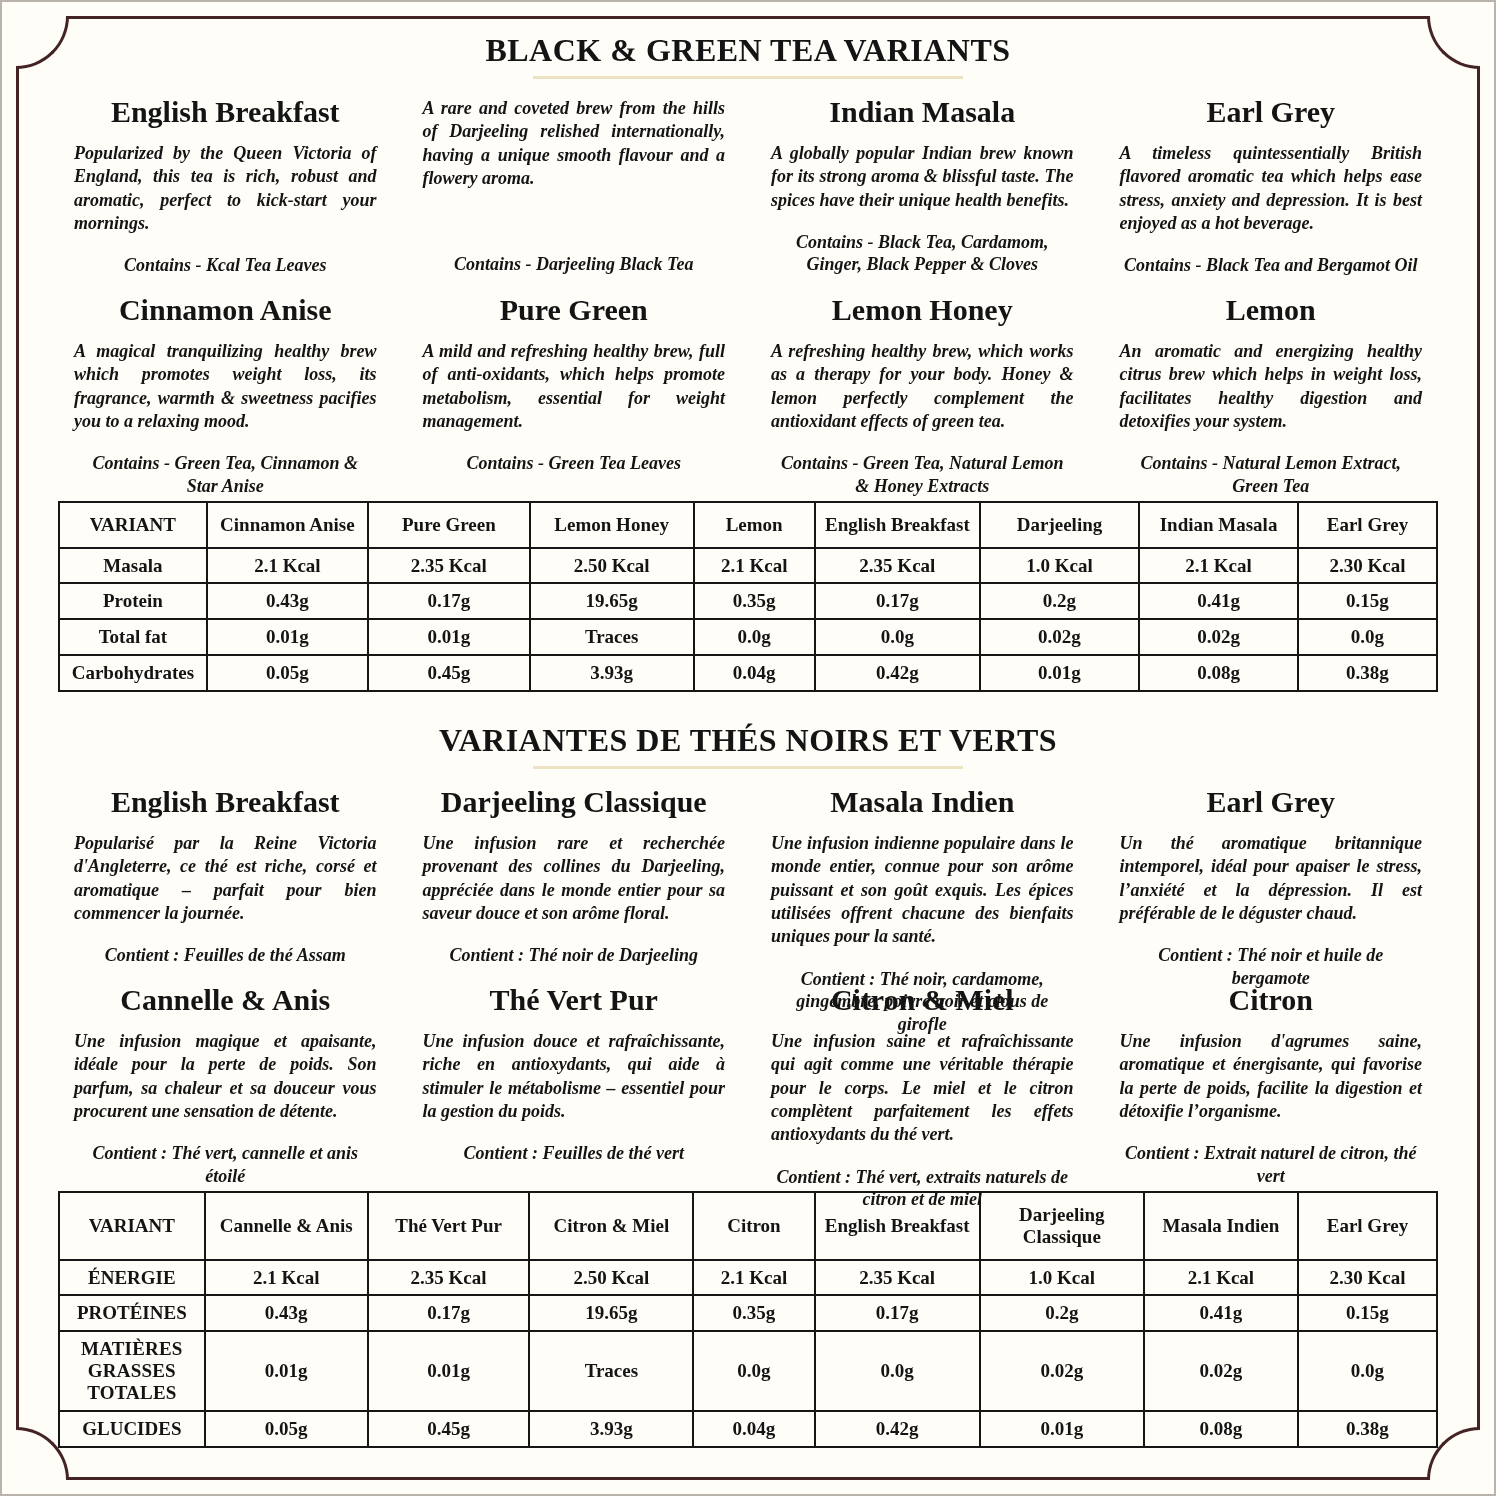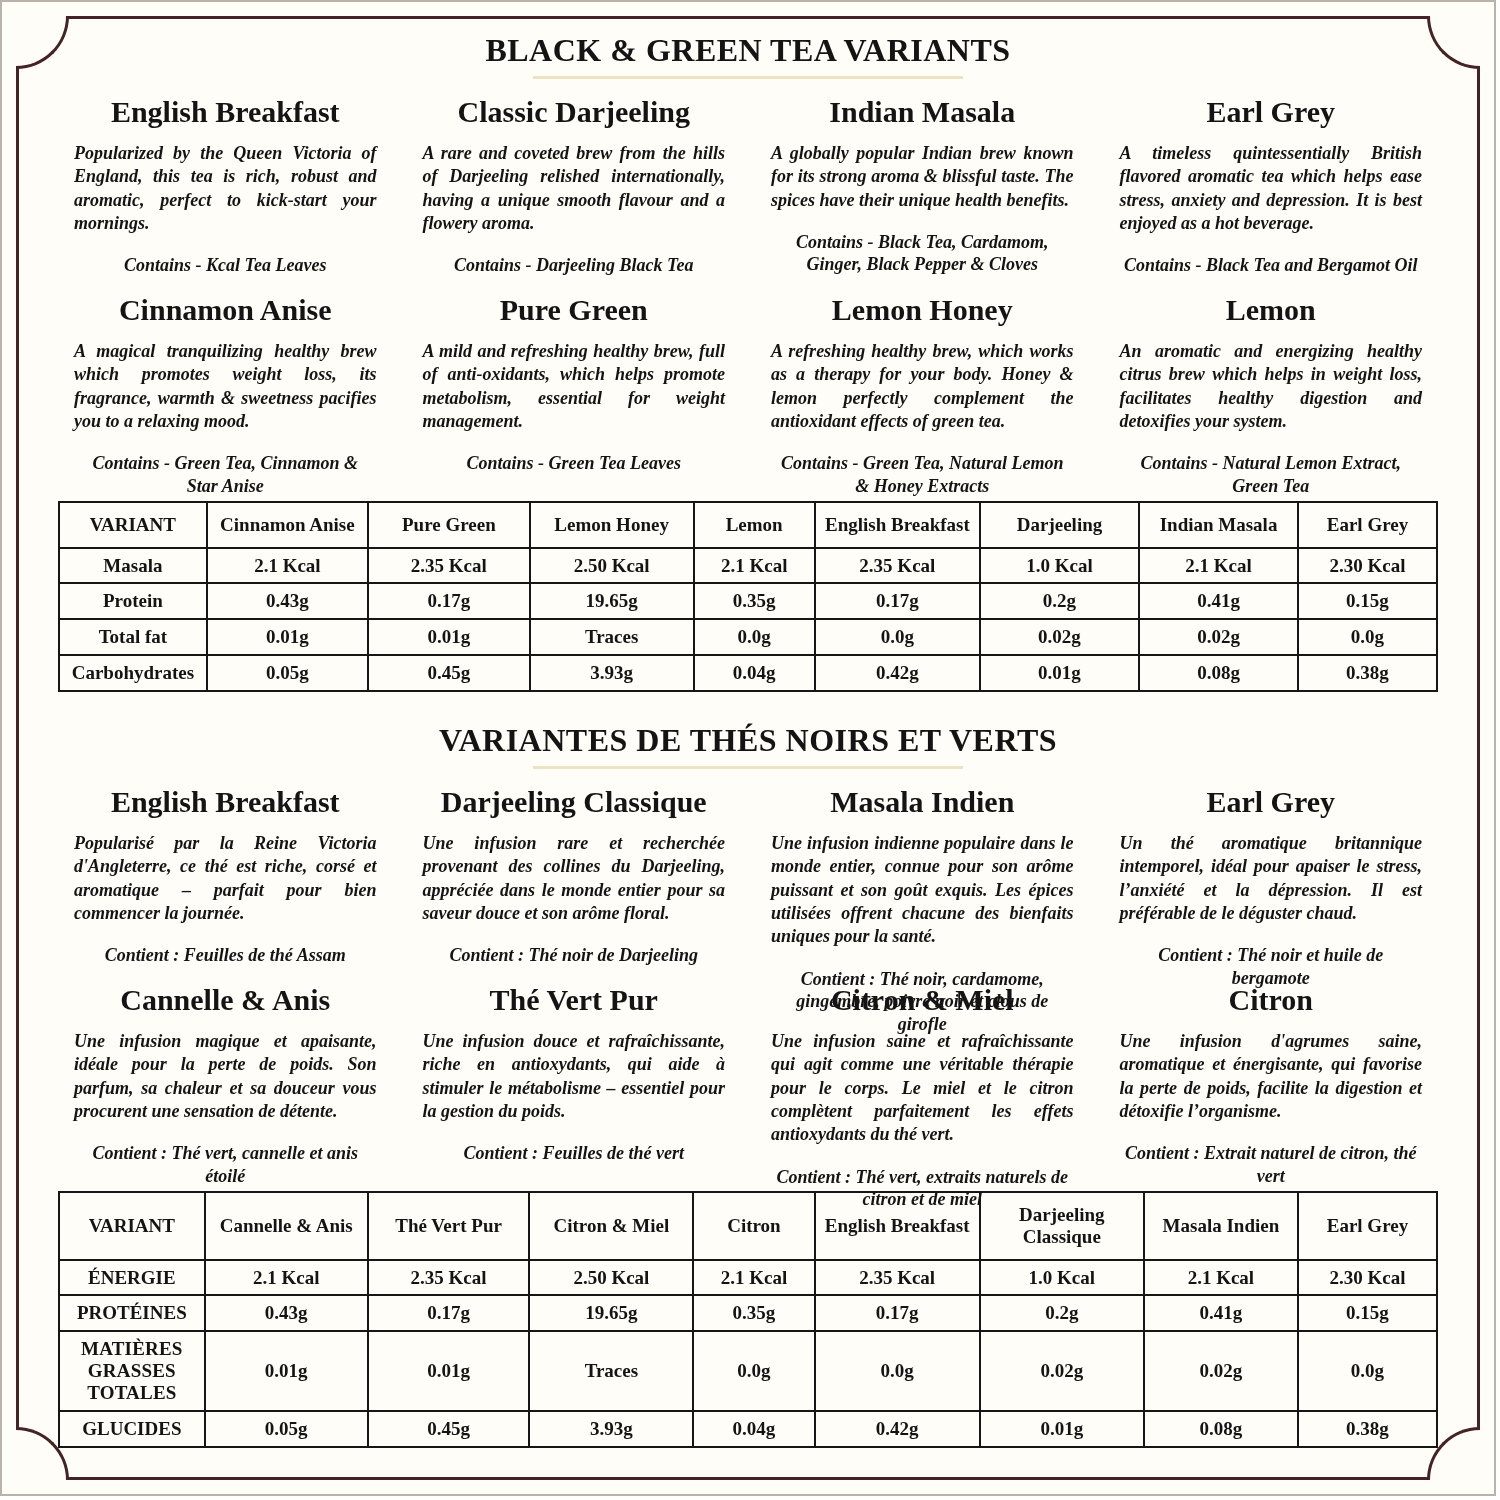--- a/index.html
+++ b/index.html
@@ -76,21 +76,20 @@
       <h1 class="section-title">BLACK &amp; GREEN TEA VARIANTS</h1>
       <div class="title-underline" style="background:#ece3c2;"></div>
 
       <div class="cards">
         <div class="card">
           <h2 class="card-title">English Breakfast</h2>
           <p class="desc">Popularized by the Queen Victoria of England, this tea is rich, robust and aromatic, perfect to kick-start your mornings.</p>
           <p class="contains">Contains - Kcal Tea Leaves</p>
         </div>
         <div class="card">
-          <h2 class="card-title">Classic Darjeeling</h2>
           <p class="desc">A rare and coveted brew from the hills of Darjeeling relished internationally, having a unique smooth flavour and a flowery aroma.</p>
           <p class="contains">Contains - Darjeeling Black Tea</p>
         </div>
         <div class="card">
           <h2 class="card-title">Indian Masala</h2>
           <p class="desc">A globally popular Indian brew known for its strong aroma &amp; blissful taste. The spices have their unique health benefits.</p>
           <p class="contains">Contains - Black Tea, Cardamom, Ginger, Black Pepper &amp; Cloves</p>
         </div>
         <div class="card">
           <h2 class="card-title">Earl Grey</h2>

